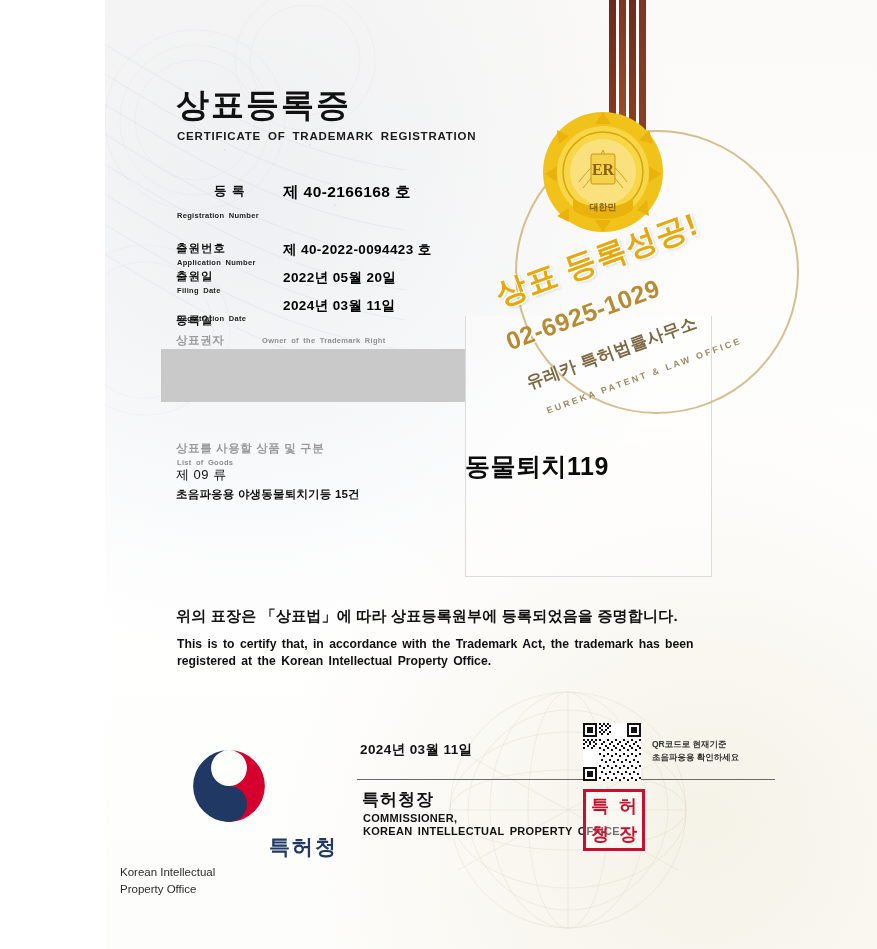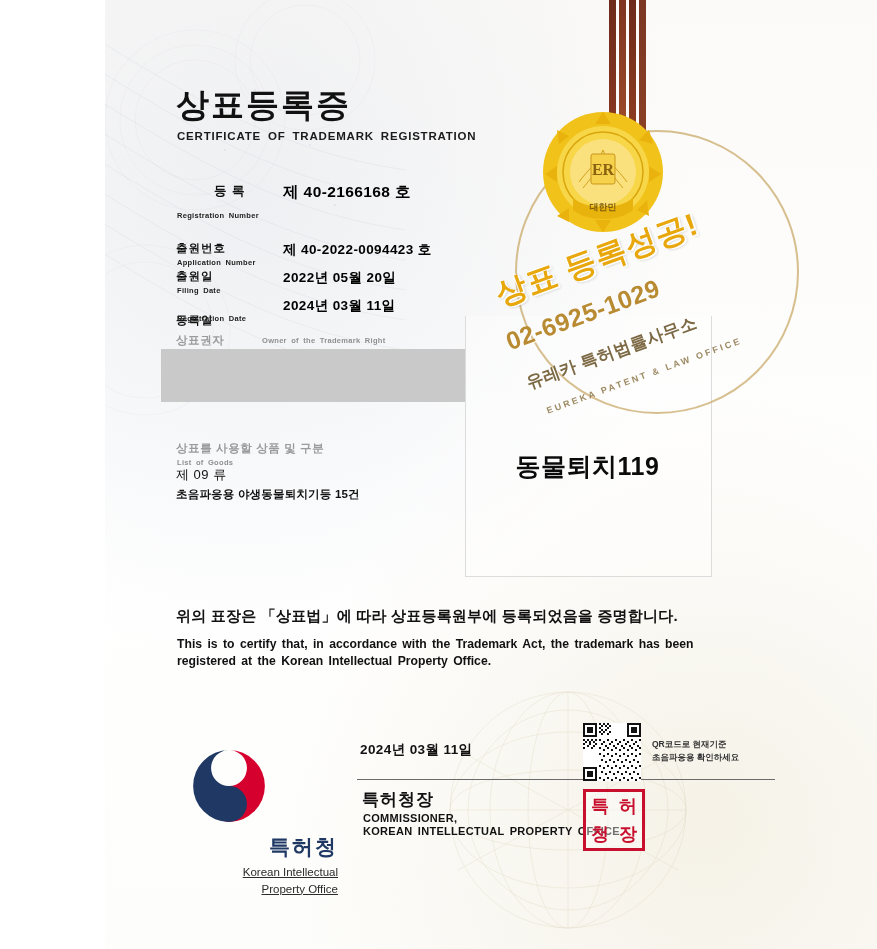--- a/index.html
+++ b/index.html
@@ -157,21 +157,21 @@
     width: 245px; height: 260px;
     border-left: 1px solid #dcdcdc;
     border-right: 1px solid #dcdcdc;
     border-bottom: 1px solid #dcdcdc;
     background: rgba(255,255,255,0.35);
   }
   .mark-text {
     position: absolute;
     left: 465px; top: 450px;
     width: 245px;
-    text-align: center;
+    text-align: left;
     font-size: 25px;
     font-weight: 700;
     color: #0b0b0b;
     letter-spacing: 0.5px;
   }
 
   
   .certify-ko {
     position: absolute;
     left: 176px; top: 607px;
@@ -247,26 +247,25 @@
     text-align: right;
     font-size: 21px;
     font-weight: 700;
     color: #1f3864;
     letter-spacing: 2px;
   }
   .emblem-en {
     position: absolute;
     left: 120px; top: 864px;
     width: 218px;
-    text-align: right;
+    text-align: left;
     font-size: 11.5px;
     font-weight: 400;
     line-height: 1.45;
     color: #2b2b2b;
-    text-decoration: underline;
   }
 
   
   .qr {
     position: absolute;
     left: 583px; top: 723px;
     width: 58px; height: 58px;
   }
   .qr-note {
     position: absolute;

